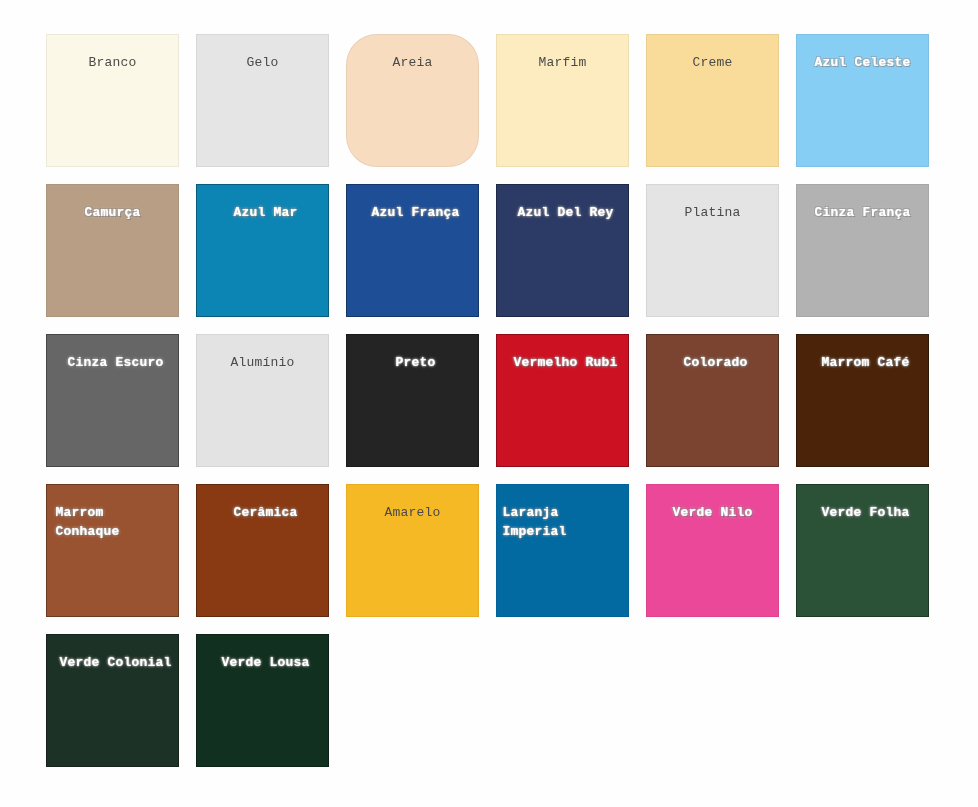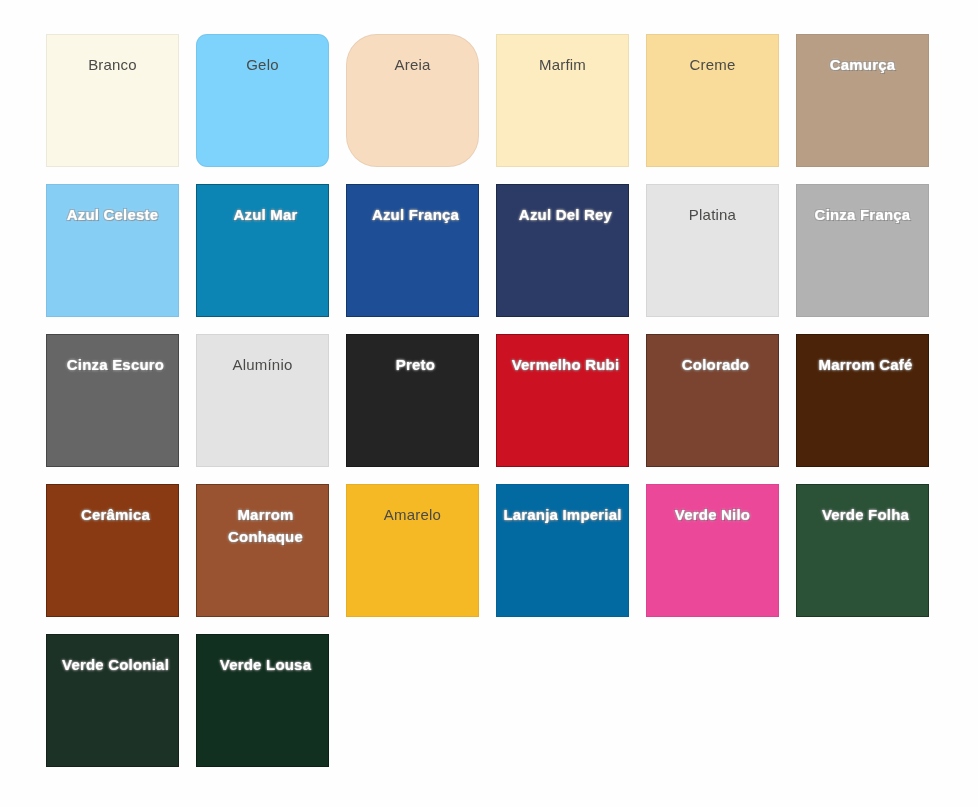--- a/index.html
+++ b/index.html
@@ -35,27 +35,27 @@
     width: 133px;
     height: 133px;
     box-sizing: border-box;
     display: flex;
     align-items: flex-start;
     justify-content: center;
     padding-top: 20px;
     user-select: none;
   }
   .swatch-label {
-    font-size: 15px;
+    font-size: 13px;
     line-height: 1.45;
-    text-align: center;
     letter-spacing: 0.2px;
     max-width: 120px;
     word-wrap: break-word;
     font-weight: 400;
+    font-family: Liberation Mono, monospace;
   }
   
   .swatch.text-dark .swatch-label {
     color: #4a4a48;
     text-shadow: none;
   }
   
   .swatch.text-light .swatch-label {
     color: #ffffff;
     font-weight: 700;
@@ -77,37 +77,37 @@
   }
 </style>
 </head>
 <body>
 
 <div id="palette-root" style="background: rgb(254, 254, 254);">
   <div class="grid" id="swatch-grid">
       <div class="swatch text-dark edge-soft" style="background: rgb(252, 248, 232);">
         <span class="swatch-label">Branco</span>
       </div>
-      <div class="swatch text-dark edge-soft" style="background: #7dd3fc; border-radius: 11px;">
+      <div class="swatch text-dark edge-soft" style="background: #e5e5e5;">
         <span class="swatch-label">Gelo</span>
       </div>
       <div class="swatch text-dark edge-soft" style="background: rgb(248, 220, 192); border-radius: 31px;">
         <span class="swatch-label">Areia</span>
       </div>
       <div class="swatch text-dark edge-soft" style="background: rgb(252, 236, 192);">
         <span class="swatch-label">Marfim</span>
       </div>
       <div class="swatch text-dark edge-soft" style="background: rgb(249, 220, 153);">
         <span class="swatch-label">Creme</span>
       </div>
+      <div class="swatch text-light edge-soft" style="background: rgb(135, 206, 245);">
+        <span class="swatch-label">Azul Celeste</span>
+      </div>
       <div class="swatch text-light edge-soft" style="background: rgb(183, 158, 133);">
         <span class="swatch-label">Camurça</span>
-      </div>
-      <div class="swatch text-light edge-soft" style="background: rgb(135, 206, 245);">
-        <span class="swatch-label">Azul Celeste</span>
       </div>
       <div class="swatch text-light edge-dark" style="background: rgb(12, 133, 180);">
         <span class="swatch-label">Azul Mar</span>
       </div>
       <div class="swatch text-light edge-dark" style="background: rgb(29, 78, 150);">
         <span class="swatch-label">Azul França</span>
       </div>
       <div class="swatch text-light edge-dark" style="background: rgb(44, 58, 102);">
         <span class="swatch-label">Azul Del Rey</span>
       </div>
@@ -128,25 +128,25 @@
       </div>
       <div class="swatch text-light edge-dark" style="background: rgb(204, 17, 34);">
         <span class="swatch-label">Vermelho Rubi</span>
       </div>
       <div class="swatch text-light edge-dark" style="background: rgb(122, 68, 48);">
         <span class="swatch-label">Colorado</span>
       </div>
       <div class="swatch text-light edge-dark" style="background: rgb(75, 35, 9);">
         <span class="swatch-label">Marrom Café</span>
       </div>
+      <div class="swatch text-light edge-dark" style="background: rgb(154, 83, 48);">
+        <span class="swatch-label">Marrom Conhaque</span>
+      </div>
       <div class="swatch text-light edge-dark" style="background: rgb(138, 58, 18);">
         <span class="swatch-label">Cerâmica</span>
-      </div>
-      <div class="swatch text-light edge-dark" style="background: rgb(154, 83, 48);">
-        <span class="swatch-label">Marrom Conhaque</span>
       </div>
       <div class="swatch text-dark edge-soft" style="background: rgb(246, 185, 38);">
         <span class="swatch-label">Amarelo</span>
       </div>
       <div class="swatch text-light edge-soft" style="background: #0369a1;">
         <span class="swatch-label">Laranja Imperial</span>
       </div>
       <div class="swatch text-light edge-soft" style="background: #ec4899;">
         <span class="swatch-label">Verde Nilo</span>
       </div>

